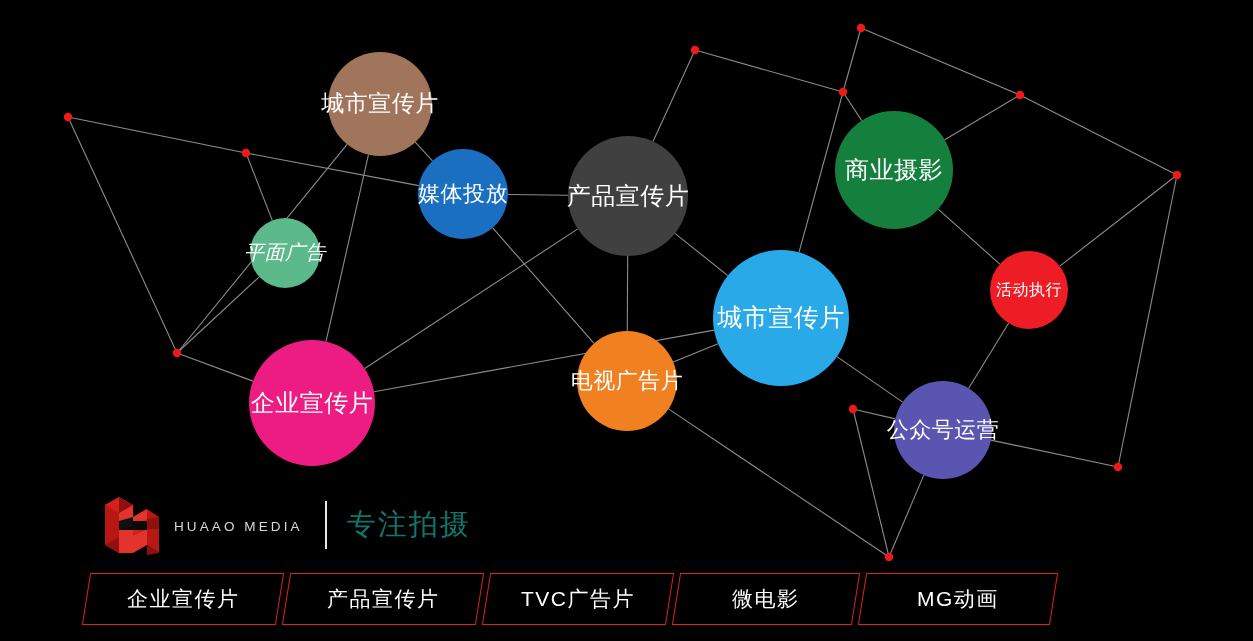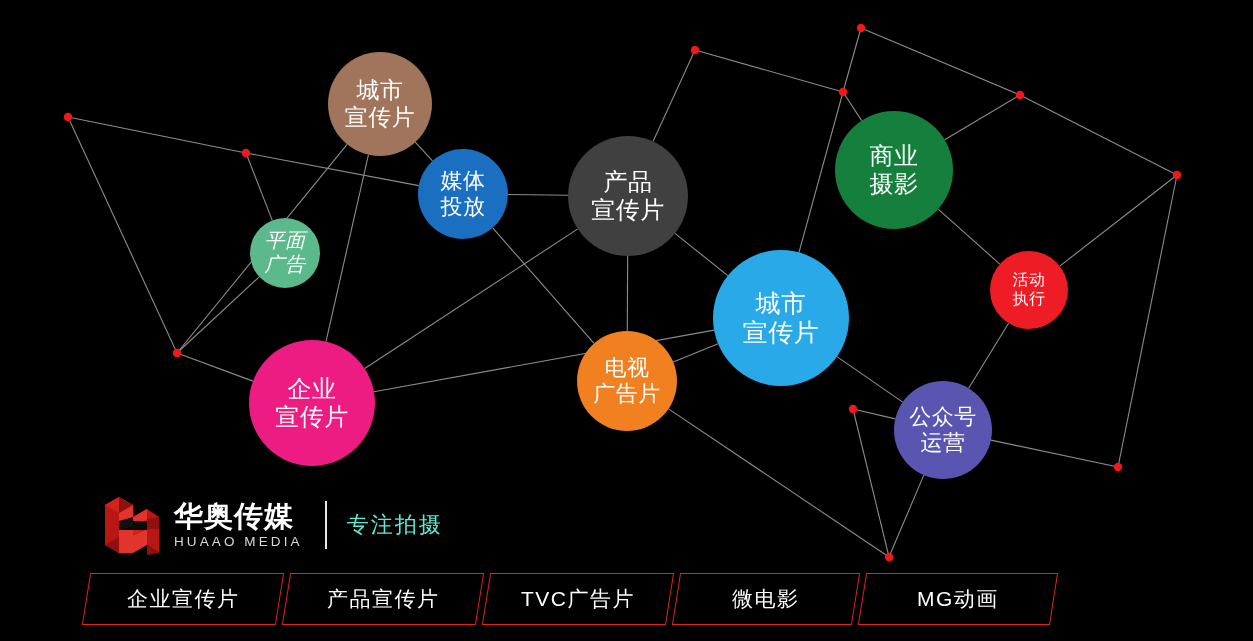--- a/index.html
+++ b/index.html
@@ -21,21 +21,21 @@
     left:0; top:0;
     width:1253px;
     height:641px;
   }
 
   
   .bubble{
     position:absolute;
     border-radius:50%;
     display:flex;
-    flex-direction:column;
+    flex-direction:row;
     align-items:center;
     justify-content:center;
     color:#ffffff;
     text-align:center;
     line-height:1.18;
     letter-spacing:.5px;
     box-sizing:border-box;
     user-select:none;
   }
   .bubble .ln{display:block;white-space:nowrap;}
@@ -72,22 +72,22 @@
     margin-top:3px;
     white-space:nowrap;
   }
   #logo-divider{
     width:2px;
     height:48px;
     background:#e9e9e9;
     margin:0 20px 0 22px;
   }
   #logo-tag{
-    color:#5eead4;
-    font-size:22px;
+    color:#0f766e;
+    font-size:29px;
     letter-spacing:2px;
     white-space:nowrap;
   }
 
   
   #navbar{
     position:absolute;
     left:0;
     top:569px;
     width:1253px;
@@ -232,21 +232,20 @@
       <polygon points="30,22 44,14 44,34 30,40" fill="#d3211c"></polygon>
       <polygon points="44,14 56,22 56,58 44,50" fill="#b81714"></polygon>
       <polygon points="30,22 44,14 44,24 30,32" fill="#e2332c"></polygon>
       <polygon points="44,24 56,22 56,34 44,34" fill="#8f100e"></polygon>
       <polygon points="30,40 44,34 44,50 30,58" fill="#e2332c"></polygon>
       <polygon points="44,50 56,58 44,60" fill="#8f100e"></polygon>
       <rect x="16" y="26" width="28" height="9" fill="#0a0a0a"></rect>
       <polygon points="16,26 30,22 30,31 16,35" fill="#111"></polygon>
     </svg>
     <div id="logo-words">
-      <div id="logo-cn">华奥传媒</div>
       <div id="logo-en">HUAAO MEDIA</div>
     </div>
     <div id="logo-divider"></div>
     <div id="logo-tag">专注拍摄</div>
   </div>
 
   <div id="navbar">
       <div class="navitem nav-w1" style="border-color: rgb(224, 34, 28);">
         <span>企业宣传片</span>
       </div>

